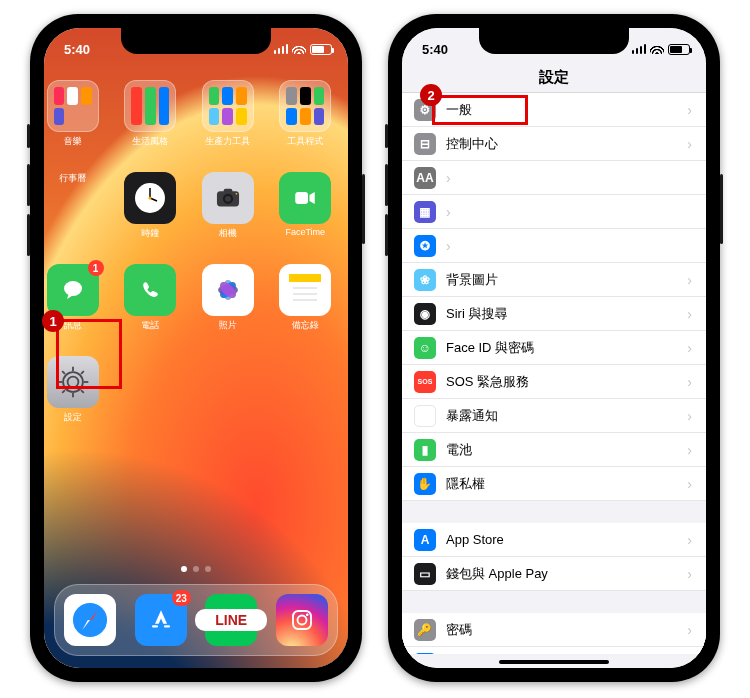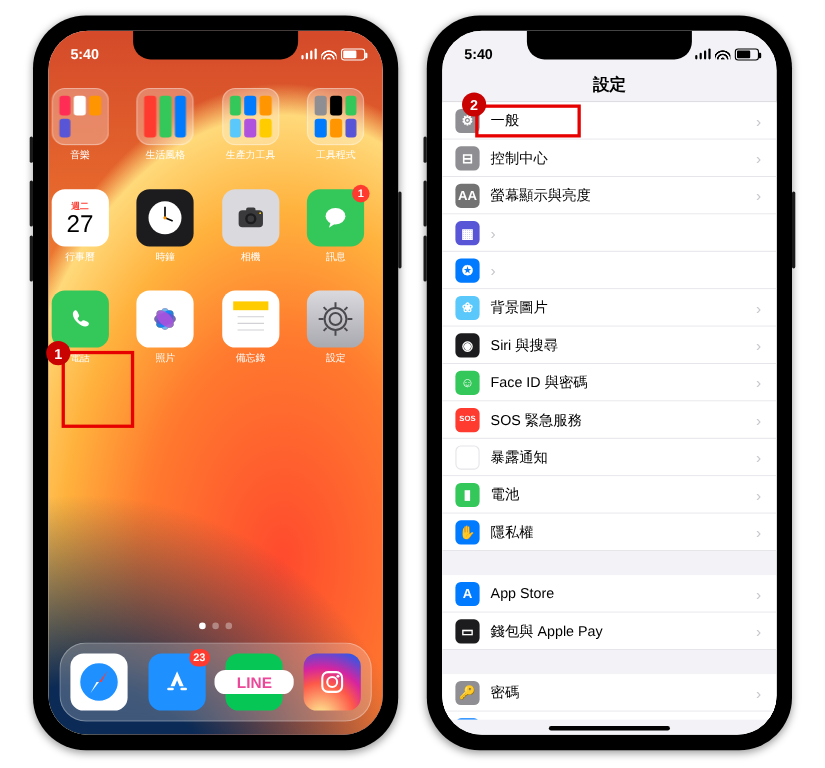--- a/index.html
+++ b/index.html
@@ -226,24 +226,20 @@
                 <span style="background:#34c759"></span>
                 <span style="background:#007aff"></span>
                 <span style="background:#ff9500"></span>
                 <span style="background:#5856d6"></span>
               </div>
             </div>
           <div class="label">工具程式</div>
         </div>
 
         <div class="app">
-          <div class="icon" style="background:#fff;flex-direction:column;">
-            <div style="font-size:8px;color:#ff3b30;font-weight:600">週二</div>
-            <div style="font-size:22px;color:#000;font-weight:300;line-height:1">27</div>
-          </div>
           <div class="label">行事曆</div>
         </div>
         <div class="app">
           <div class="icon" style="background:#1c1c1e">
             <svg viewBox="0 0 40 40" width="40" height="40">
                 <circle cx="20" cy="20" r="15" fill="#fff"></circle>
                 <line x1="20" y1="20" x2="20" y2="10" stroke="#000" stroke-width="1.5"></line>
                 <line x1="20" y1="20" x2="27" y2="23" stroke="#000" stroke-width="1.5"></line>
                 <circle cx="20" cy="20" r="1.5" fill="#ff9500"></circle>
               </svg>
@@ -254,20 +250,29 @@
           <div class="icon" style="background:#d9d9de">
             <svg viewBox="0 0 40 40" width="34" height="34">
                 <rect x="7" y="12" width="26" height="18" rx="4" fill="#3a3a3c"></rect>
                 <circle cx="20" cy="21" r="6" fill="#1c1c1e"></circle>
                 <circle cx="20" cy="21" r="3.5" fill="#3a3a3c"></circle>
                 <rect x="15" y="9" width="10" height="5" rx="2" fill="#3a3a3c"></rect>
                 <circle cx="30" cy="15" r="1" fill="#ffcc00"></circle>
               </svg>
           </div>
           <div class="label">相機</div>
+        </div>
+        <div class="app">
+          <div class="icon" style="background:#34c759">
+            <svg viewBox="0 0 40 40" width="30" height="30">
+                <rect x="7" y="12" width="17" height="16" rx="4" fill="#fff"></rect>
+                <path d="M26 16 L33 12 V28 L26 24 Z" fill="#fff"></path>
+              </svg>
+          </div>
+          <div class="label">FaceTime</div>
         </div>
 
         <div class="app">
           <div class="icon" style="background:#34c759">
             <svg viewBox="0 0 40 40" width="30" height="30">
                 <ellipse cx="20" cy="18" rx="12" ry="10" fill="#fff"></ellipse>
                 <path d="M14 26 L12 32 L20 27 Z" fill="#fff"></path>
               </svg>
           </div>
           <div class="badge">1</div>
@@ -355,21 +360,21 @@
             <svg viewBox="0 0 40 40" width="30" height="30">
                 <path d="M20 7l8 18h-5l-3-7-3 7h-5z" fill="#fff"></path>
                 <rect x="8" y="27" width="8" height="3" rx="1.5" fill="#fff"></rect>
                 <rect x="24" y="27" width="8" height="3" rx="1.5" fill="#fff"></rect>
               </svg>
           </div>
           <div class="badge">23</div>
         </div>
         <div class="app">
           <div class="icon" style="background:#06c755;font-size:14px;font-weight:800;color:#fff">
-            <div style="background:#fff;color:#ec4899;border-radius:10px;padding:3px 20px;">LINE</div>
+            <div style="background:#fff;color:#b91c1c;border-radius:10px;padding:3px 20px;">LINE</div>
           </div>
         </div>
         <div class="app">
           <div class="icon" style="background:radial-gradient(circle at 30% 110%,#fdf497 0%,#fd5949 45%,#d6249f 65%,#285AEB 95%)">
             <svg viewBox="0 0 40 40" width="30" height="30">
                 <rect x="8" y="8" width="24" height="24" rx="7" fill="none" stroke="#fff" stroke-width="2.5"></rect>
                 <circle cx="20" cy="20" r="6" fill="none" stroke="#fff" stroke-width="2.5"></circle>
                 <circle cx="27" cy="13" r="1.8" fill="#fff"></circle>
               </svg>
           </div>
@@ -415,21 +420,20 @@
               <div class="rlabel">一般</div>
               <div class="chev">›</div>
             </div>
             <div class="row">
               <div class="ricon bg-grey">⊟</div>
               <div class="rlabel">控制中心</div>
               <div class="chev">›</div>
             </div>
             <div class="row">
               <div class="ricon bg-blueAA">AA</div>
-              <div class="rlabel">螢幕顯示與亮度</div>
               <div class="chev">›</div>
             </div>
             <div class="row">
               <div class="ricon bg-purple">▦</div>
               <div class="chev">›</div>
             </div>
             <div class="row">
               <div class="ricon bg-blue">✪</div>
               <div class="chev">›</div>
             </div>

